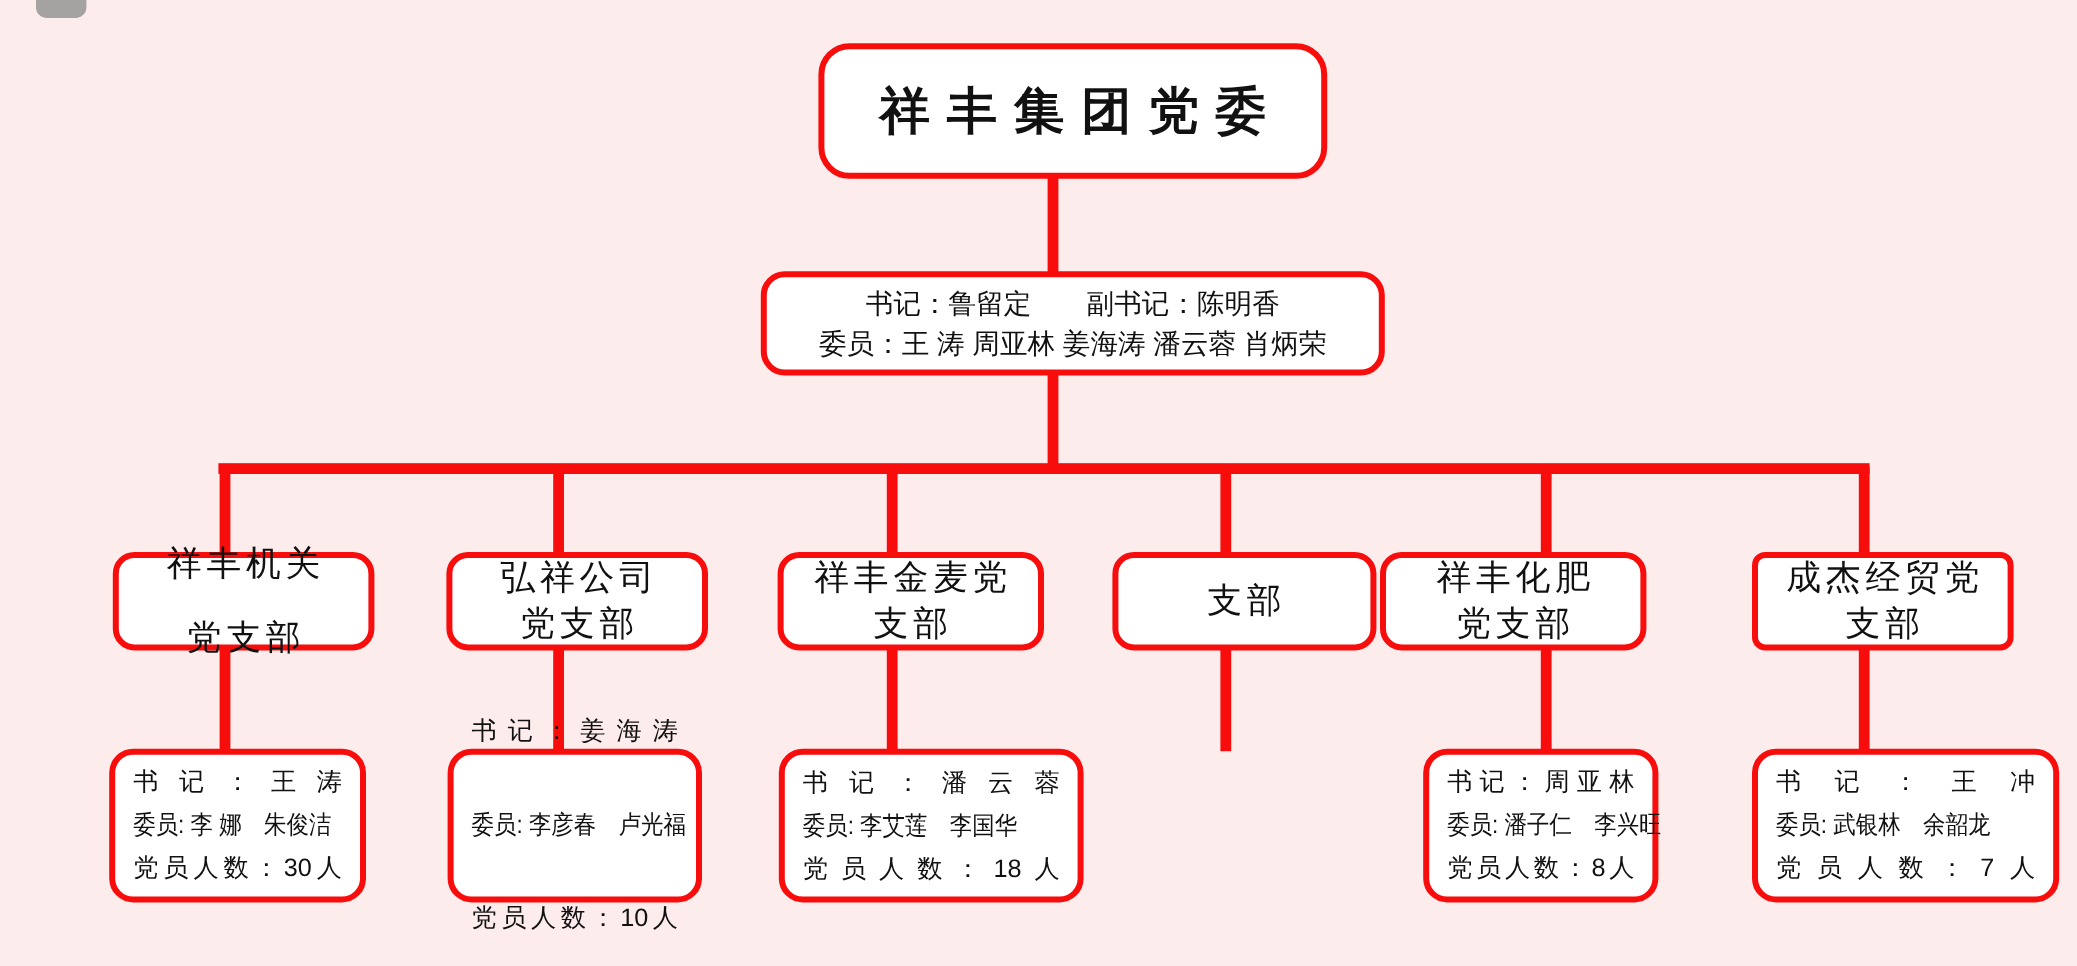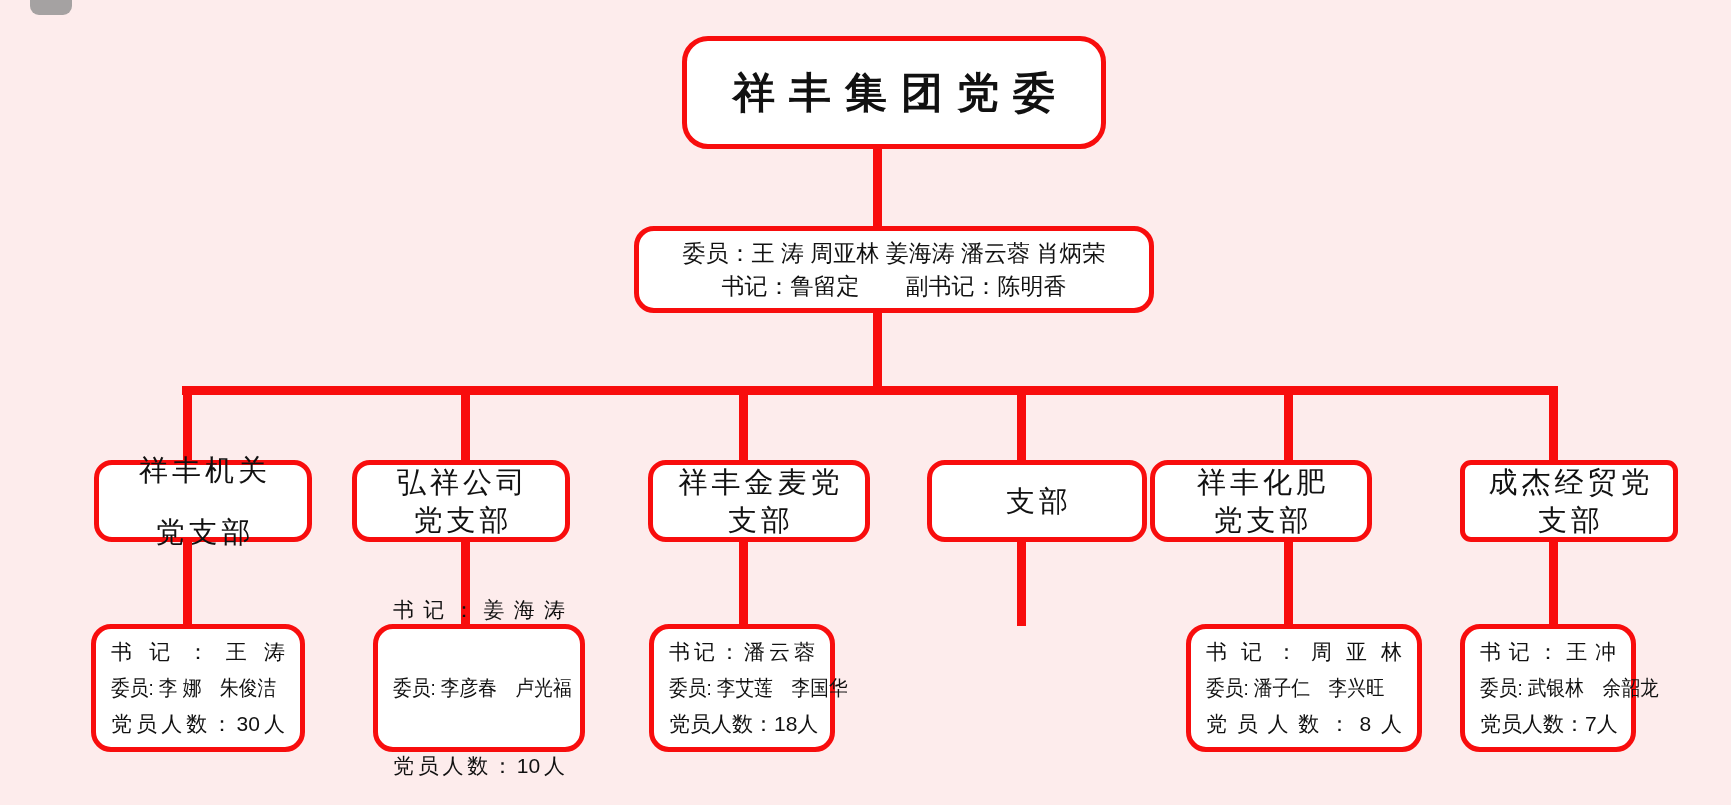--- a/index.html
+++ b/index.html
@@ -19,29 +19,29 @@
   .vline{width:9px;}
   .hline{height:9px;}
   
   .root-box{left:666px;top:36px;width:424px;height:113px;border-radius:26px;}
   .root-title{font-size:42px;font-weight:bold;letter-spacing:14px;text-indent:14px;white-space:nowrap;}
   
   .committee-box{left:618px;top:226px;width:520px;height:87px;border-radius:20px;font-size:23px;line-height:33px;}
   .committee-box div{white-space:nowrap;}
   
   .branch{top:460px;height:82px;border-radius:18px;font-size:29px;line-height:38px;letter-spacing:4px;text-indent:4px;text-align:center;}
-  .b0{left:78px;width:218px;gap:24px;}  .b1{left:336px;width:218px;}
+  .b0{left:78px;width:218px;gap:24px;}  .b1{left:356px;width:218px;}
   .b2{left:632px;width:222px;} .b3{left:911px;width:220px;}
   .b4{left:1134px;width:222px;}.b5{left:1444px;width:218px;border-radius:11px;}
   
   .detail{top:624px;height:128px;border-radius:20px;font-size:21px;line-height:36px;
           align-items:stretch;justify-content:center;padding:4px 15px;}
   .d0{left:75px;width:214px;}  .d1{left:357px;width:212px;gap:42px;}
-  .d2{left:633px;width:186px;} .d3{left:912px;width:218px;}
-  .d4{left:1170px;width:236px;}.d5{left:1444px;width:176px;}
+  .d2{left:633px;width:254px;justify-content:flex-end;} .d3{left:912px;width:218px;}
+  .d4{left:1170px;width:196px;}.d5{left:1444px;width:256px;}
   .jline{text-align:justify;text-align-last:justify;text-justify:inter-character;white-space:nowrap;}
   .mem{white-space:nowrap;width:112%;transform:scaleX(0.89);transform-origin:left center;}
   
   .ln-root{left:873px;top:147px;height:81px;}
   .ln-comm{left:873px;top:311px;height:80px;}
   .ln-h{left:182px;top:386px;width:1376px;}
   .drop{top:389px;height:74px;}
   .drop2{top:540px;height:86px;}
   .c0{left:183px;} .c1{left:461px;} .c2{left:739px;}
   .c3{left:1017px;}.c4{left:1284px;}.c5{left:1549px;}
@@ -52,22 +52,22 @@
 <div class="stage">
   <div class="corner-tab"></div>
 
   <div class="node root-box">
     <div class="root-title">祥丰集团党委</div>
   </div>
 
   <div class="vline ln-root"></div>
 
   <div class="node committee-box">
+    <div>书记：鲁留定　　副书记：陈明香</div>
     <div>委员：王 涛 周亚林 姜海涛 潘云蓉 肖炳荣</div>
-    <div>书记：鲁留定　　副书记：陈明香</div>
   </div>
 
   <div class="vline ln-comm"></div>
 
   <div class="hline ln-h"></div>
 
   <div class="vline drop c0"></div>
   <div class="vline drop c1"></div>
   <div class="vline drop c2"></div>
   <div class="vline drop c3"></div>

